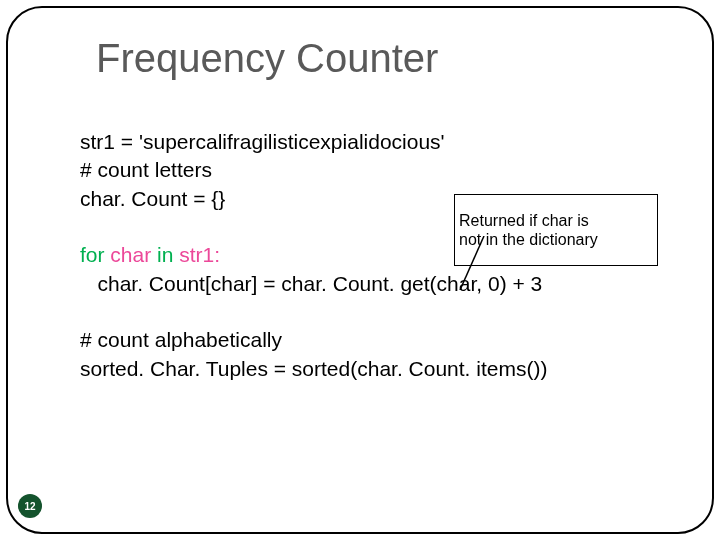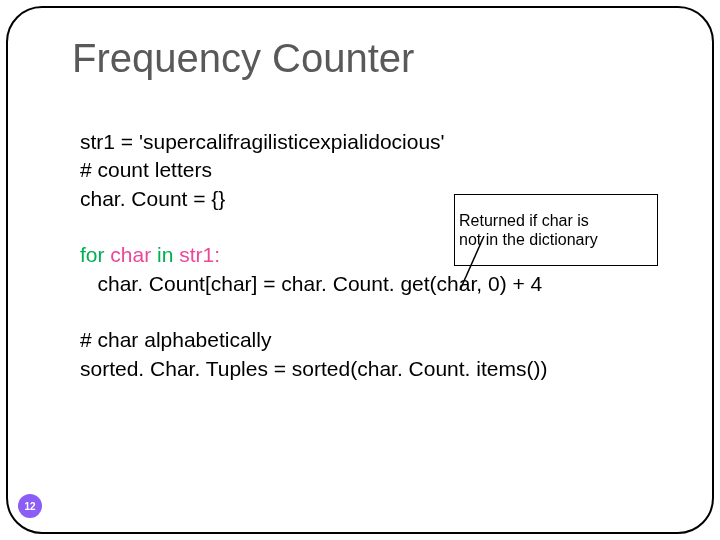--- a/index.html
+++ b/index.html
@@ -23,21 +23,21 @@
     left: 6px;
     right: 6px;
     bottom: 6px;
     border: 2px solid #000;
     border-radius: 36px;
     box-sizing: border-box;
   }
   .title {
     position: absolute;
     top: 36px;
-    left: 72px;
+    left: 96px;
     font-size: 40px;
     font-weight: 400;
     color: #595959;
   }
   .code {
     position: absolute;
     top: 128px;
     left: 80px;
     font-size: 21px;
     line-height: 1.35;
@@ -65,21 +65,21 @@
     height: 54px;
     pointer-events: none;
   }
   .page-num {
     position: absolute;
     left: 18px;
     bottom: 22px;
     width: 24px;
     height: 24px;
     border-radius: 50%;
-    background: #8b5cf6;
+    background: #14532d;
     color: #fff;
     font-size: 10px;
     font-weight: bold;
     display: flex;
     align-items: center;
     justify-content: center;
   }
 </style>
 </head>
 <body>
@@ -88,23 +88,23 @@
   <div class="slide-border"></div>
 
   <div class="title">Frequency Counter</div>
 
   <div class="code">
     <div>str1 = 'supercalifragilisticexpialidocious'</div>
     <div># count letters</div>
     <div>char. Count = {}</div>
     <div>&nbsp;</div>
     <div><span class="kw">for</span><span class="txt"> char </span><span class="kw">in</span><span class="txt"> str1:</span></div>
-    <div>   char. Count[char] = char. Count. get(char, 0) + 4</div>
+    <div>   char. Count[char] = char. Count. get(char, 0) + 3</div>
     <div>&nbsp;</div>
-    <div># char alphabetically</div>
+    <div># count alphabetically</div>
     <div>sorted. Char. Tuples = sorted(char. Count. items())</div>
   </div>
 
   <div class="callout-box">
     <div>Returned if char is</div>
     <div> not in the dictionary</div>
   </div>
 
   <svg class="callout-line" viewBox="0 0 30 54">
     <line x1="26" y1="0" x2="2" y2="54" stroke="#000" stroke-width="1.5"></line>

